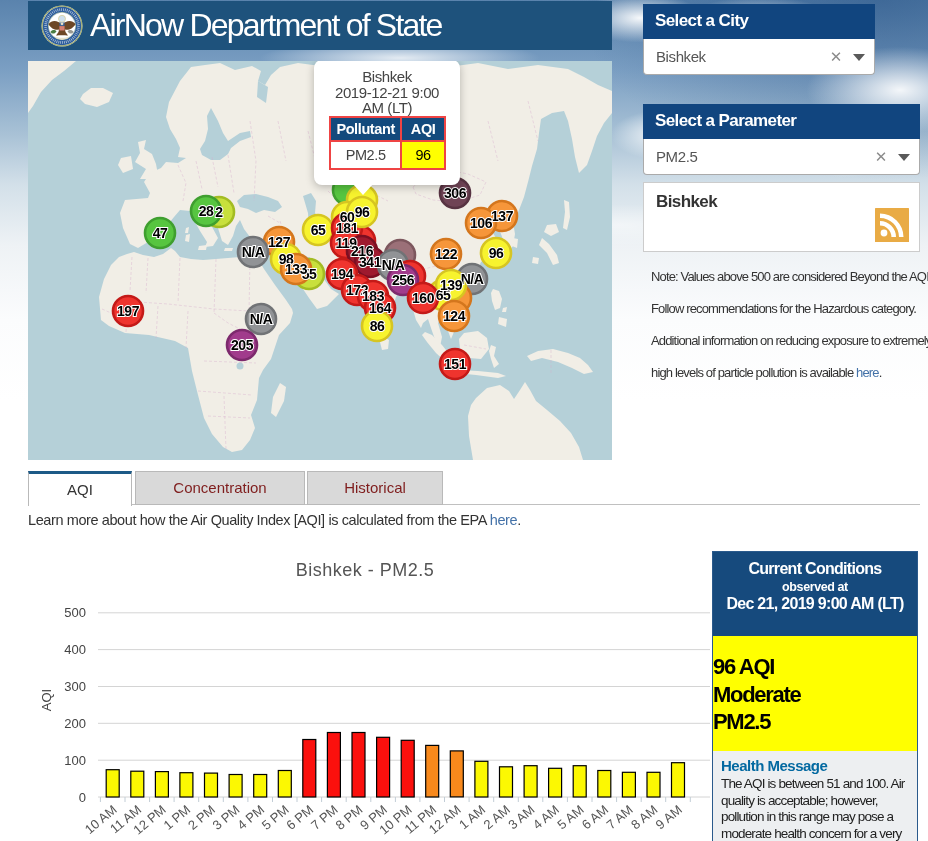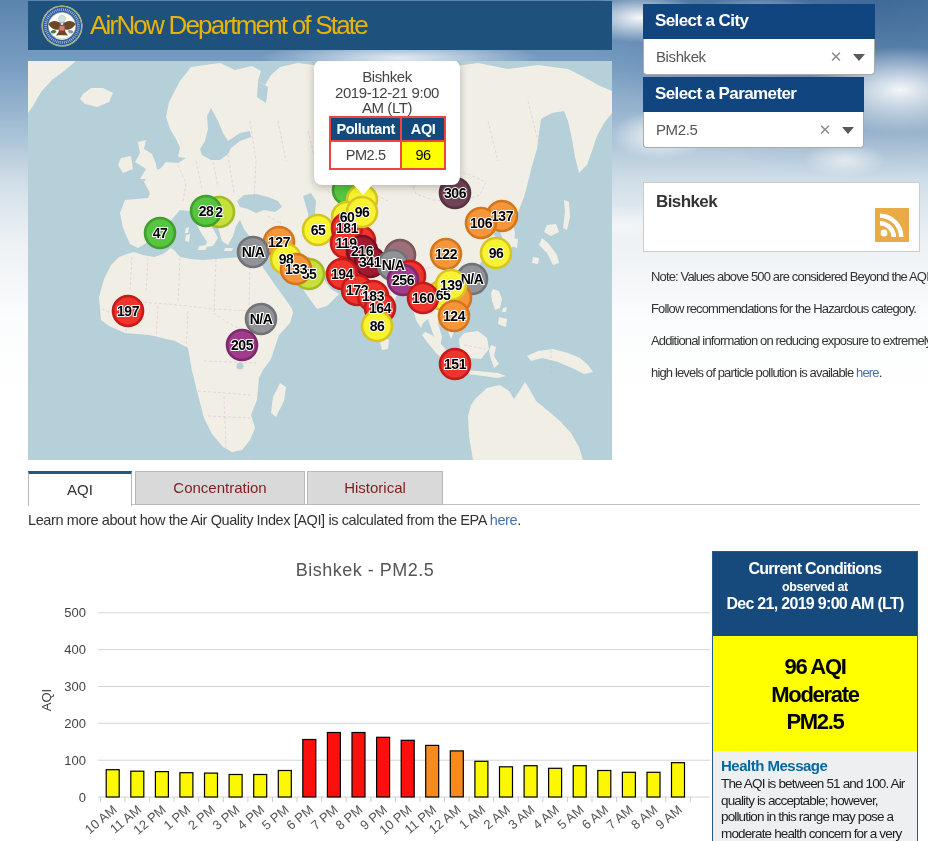--- a/index.html
+++ b/index.html
@@ -10,57 +10,57 @@
 radial-gradient(ellipse 120px 45px at 760px 28px, rgba(255,255,255,.9), rgba(255,255,255,0) 70%),
 radial-gradient(ellipse 130px 60px at 900px 90px, rgba(255,255,255,.92), rgba(255,255,255,0) 72%),
 radial-gradient(ellipse 70px 35px at 660px 135px, rgba(255,255,255,.85), rgba(255,255,255,0) 70%),
 radial-gradient(ellipse 200px 25px at 400px 58px, rgba(255,255,255,.8), rgba(255,255,255,0) 70%),
 radial-gradient(ellipse 60px 25px at 845px 160px, rgba(255,255,255,.6), rgba(255,255,255,0) 70%),
 radial-gradient(ellipse 160px 30px at 620px 225px, rgba(255,255,255,.5), rgba(255,255,255,0) 70%),
 radial-gradient(ellipse 420px 250px at 880px 0px, rgba(22,66,120,.4), rgba(22,66,120,0) 72%),
 linear-gradient(180deg,#5a83ad 0,#7b9fc3 70px,#a9c2d6 135px,#d3e0e9 185px,#eef2f5 245px,#fbfcfd 320px,#fff 400px)}
 .page{position:absolute;left:28px;top:0;width:892px;height:841px}
 .hdr{position:absolute;left:0;top:1px;width:584px;height:49px;background:#1e527c}
-.hdr .ttl{position:absolute;left:62px;top:0;line-height:49px;font-size:26px;color:#eab308;letter-spacing:-1.8px}
+.hdr .ttl{position:absolute;left:62px;top:0;line-height:49px;font-size:32px;color:#ffffff;letter-spacing:-1.8px}
 .hdr svg{position:absolute;left:13px;top:4px}
 .map{position:absolute;left:0;top:61px;width:584px;height:399px;background:#b5d0d8;overflow:hidden}
 .popup{position:absolute;left:286px;top:-1px;width:146px;height:125px;background:#fff;border-radius:8px;box-shadow:0 2px 8px rgba(0,0,0,.25);text-align:center;font-size:15px;color:#444;letter-spacing:-0.4px}
 .ptip{position:absolute;left:324px;top:122px;width:0;height:0;border:11px solid transparent;border-top:12px solid #fff;border-bottom:none}
 .popup .pt{padding-top:9px;line-height:15.5px}
 .ptab{position:absolute;left:15px;top:56px;width:117px;border-collapse:collapse;font-size:14.5px}
 .ptab td{border:2px solid #ef4444;padding:0;height:24px}
 .ptab tr+tr td{height:28px}
 .ptab .ph td{background:#134a7d;color:#fff;font-weight:bold}
 .ptab td.c1{width:72px}
 .ptab td.c2{width:45px}
 .ptab td.yl{background:#ffff00;color:#000}
 .side{position:absolute;left:615px;top:0;width:277px}
 .shead{background:#11457f;color:#fff;font-weight:bold;font-size:17px;padding:7px 0 8px 12px;letter-spacing:-0.6px}
 .sdd{background:#fff;border:1px solid #aaa;border-top:none;border-radius:0 0 4px 4px;height:36px;line-height:35px;font-size:15px;color:#555;padding-left:12px;position:relative;letter-spacing:-0.4px}
 .sdd .x{position:absolute;right:32px;top:0;color:#8b8b8b;font-size:15px}
 .sdd .tri{position:absolute;right:9px;top:15px;width:0;height:0;border:6.5px solid transparent;border-top:7.5px solid #5a5a5a;border-bottom:none}
 .box1{position:absolute;top:4px;left:0;width:232px}
-.box2{position:absolute;top:77px;left:0;width:221px}
+.box2{position:absolute;top:104px;left:0;width:277px}
 .rssbox{position:absolute;top:182px;left:0;width:277px;height:70px;background:#fff;border:1px solid #ccc}
 .rssbox .bn{font-weight:bold;font-size:17px;color:#333;padding:9px 0 0 12px;letter-spacing:-0.6px}
 .rssbox svg{position:absolute;right:10px;top:25px}
 .note{position:absolute;top:261px;left:8px;width:285px;font-size:13px;letter-spacing:-0.85px;color:#333;line-height:32px}
 a.lnk{color:#4472a8;text-decoration:none}
 .tabs{position:absolute;left:0;top:471px;width:892px;height:34px}
 .tabs .bline{position:absolute;left:0;bottom:0;width:892px;border-bottom:1px solid #c0c0c0}
 .tab{position:absolute;top:0;height:34px;font-size:15px;text-align:center;line-height:31px;color:#7f1d1d;background:#d9d9d9;border:1px solid #b9b9b9}
 .tab.act{background:#fff;border-top:3px solid #1d5a87;border-bottom:none;color:#333;height:35px;z-index:2}
 .learn{position:absolute;left:0;top:512px;font-size:14.5px;letter-spacing:-0.4px;color:#333}
 .chart{position:absolute;left:0;top:540px}
 .cc{position:absolute;left:684px;top:551px;width:206px;border:1px solid #2a5a8c;background:#edeff1}
 .cch{background:#164a7d;color:#fff;text-align:center;padding:8px 0 23px}
 .cch .l1{font-size:16px;font-weight:bold;letter-spacing:-0.7px}
 .cch .l2{font-size:12.5px;font-weight:bold;padding:2px 0 1px;letter-spacing:-0.4px}
 .cch .l3{font-size:16px;font-weight:bold;letter-spacing:-0.7px}
-.ccy{background:#ffff00;height:115px;text-align:center;font-size:22px;font-weight:bold;color:#000;padding-top:17px;line-height:27.5px;letter-spacing:-1.3px}
+.ccy{background:#ffff00;height:115px;font-size:22px;font-weight:bold;color:#000;padding-top:17px;line-height:27.5px;letter-spacing:-1.3px}
 .cchm{padding:6px 8px 0 8px}
 .cchm .hm{font-weight:bold;font-size:15px;text-align:left;color:#0369a1;padding-bottom:2px;letter-spacing:-0.5px}
 .cchm .pt2{font-size:13.5px;letter-spacing:-0.85px;line-height:16.7px;color:#222}
 </style>
 </head>
 <body>
 <div class="sky"></div>
 <div class="page">
 <div class="hdr">
 <svg width="42" height="42" viewBox="0 0 42 42">

